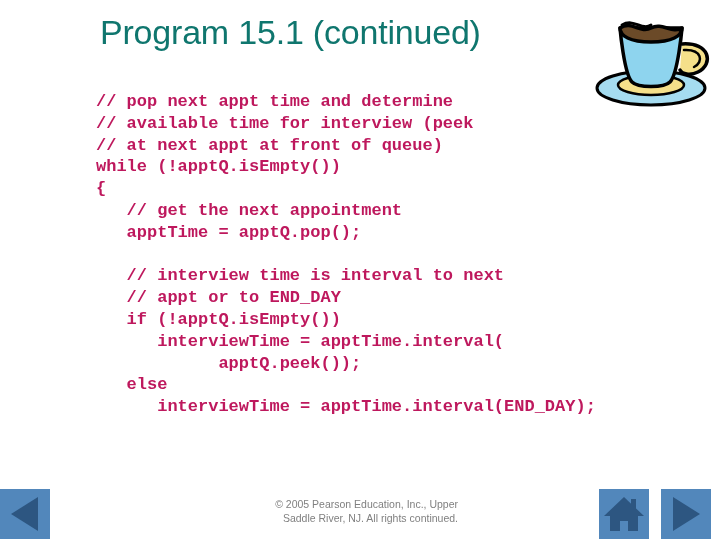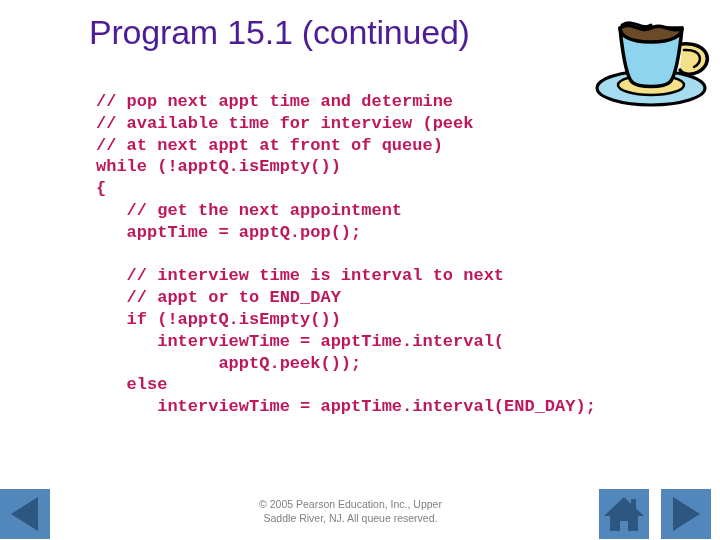--- a/index.html
+++ b/index.html
@@ -11,26 +11,26 @@
     height: 540px;
     background: #ffffff;
     font-family: "Liberation Sans", sans-serif;
     overflow: hidden;
     position: relative;
   }
 
   
   #slide-title {
     position: absolute;
-    left: 89px;
+    left: 100px;
     top: 8px;
     width: 500px;
     font-size: 34px;
     font-weight: 400;
-    color: #4c1d95;
+    color: #0f766e;
     letter-spacing: -0.2px;
     line-height: 48px;
     white-space: nowrap;
   }
 
   
   #code-block {
     position: absolute;
     left: 96px;
     top: 74px;
@@ -64,21 +64,21 @@
   
   #footer-copyright {
     position: absolute;
     left: 243px;
     top: 498px;
     width: 215px;
     font-family: "Liberation Sans", sans-serif;
     font-size: 10.5px;
     line-height: 13.5px;
     color: #808080;
-    text-align: center;
+    text-align: right;
   }
 
   
   .nav-button {
     position: absolute;
     width: 50px;
     height: 50px;
     background: #5287bb;
     cursor: pointer;
   }
@@ -107,21 +107,21 @@
     <path d="M34 26 C46 18 54 32 65 26 C76 20 86 32 96 26 C96 34 86 40 65 40 C44 40 34 34 34 26 Z" fill="#6b4a28" stroke="#000000" stroke-width="3.5" stroke-linejoin="round"></path>
 
     <path d="M36 23 C48 16 56 29 65 23" fill="none" stroke="#000000" stroke-width="3" stroke-linecap="round"></path>
   </svg>
 </div>
 
 <pre id="code-block"><span class="code-line">// pop next appt time and determine</span><span class="code-line">// available time for interview (peek</span><span class="code-line">// at next appt at front of queue)</span><span class="code-line">while (!apptQ.isEmpty())</span><span class="code-line">{</span><span class="code-line">   // get the next appointment</span><span class="code-line">   apptTime = apptQ.pop();</span><span class="code-line blank">&nbsp;</span><span class="code-line">   // interview time is interval to next</span><span class="code-line">   // appt or to END_DAY</span><span class="code-line">   if (!apptQ.isEmpty())</span><span class="code-line">      interviewTime = apptTime.interval(</span><span class="code-line">            apptQ.peek());</span><span class="code-line">   else</span><span class="code-line">      interviewTime = apptTime.interval(END_DAY);</span></pre>
 
 <div id="footer-copyright">
   <div>© 2005 Pearson Education, Inc., Upper</div>
-  <div>Saddle River, NJ.  All queue reserved.</div>
+  <div>Saddle River, NJ.  All rights continued.</div>
 </div>
 
 <div id="nav-back" class="nav-button">
   <svg width="50" height="50" viewBox="0 0 50 50">
     <polygon points="38,8 38,42 11,25" fill="#2d5681"></polygon>
   </svg>
 </div>
 
 <div id="nav-home" class="nav-button">
   <svg width="50" height="50" viewBox="0 0 50 50">

